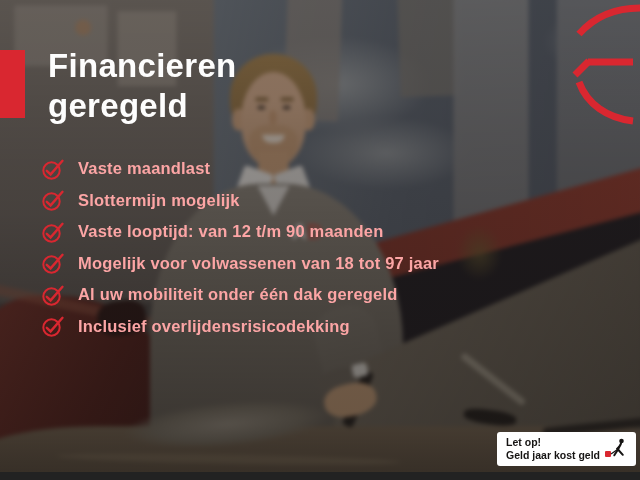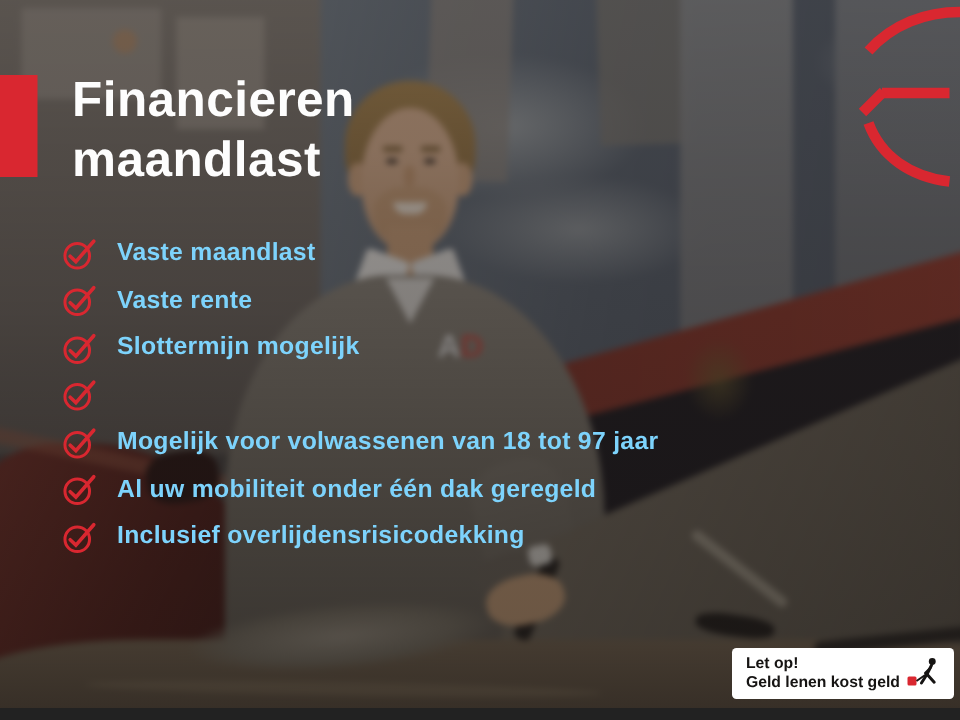--- a/index.html
+++ b/index.html
@@ -69,21 +69,21 @@
   #content{position:absolute;inset:0;}
   #redblock{left:0;top:50px;width:25px;height:68px;background:var(--accent,#d92730);}
   .title{left:48px;top:46px;margin:0;display:flex;flex-direction:column;color:#fdfdfd;
          font-size:33px;line-height:40px;font-weight:700;letter-spacing:.3px;}
   .list{left:41px;top:157px;}
   .row{display:flex;align-items:center;margin-bottom:8.5px;height:23px;}
   .chk{width:24px;height:24px;flex:0 0 24px;}
   .chk circle,.chk path{stroke:var(--accent,#d92730);fill:none;stroke-linecap:round;}
   .chk circle{stroke-width:2;}
   .chk path{stroke-width:2.4;}
-  .lbl{margin-left:13px;color:#7dd3fc;font-size:16.5px;font-weight:600;letter-spacing:.2px;white-space:nowrap;}
+  .lbl{margin-left:13px;color:#fca5a5;font-size:16.5px;font-weight:600;letter-spacing:.2px;white-space:nowrap;}
   #corner-logo{top:0;right:0;width:105px;height:130px;}
   #corner-logo path{stroke:var(--accent,#d92730);stroke-width:7;fill:none;}
   .badge{right:4px;top:432px;background:var(--badge-bg,#fff);border-radius:3px;
          display:flex;align-items:center;gap:4px;padding:4px 6px 4px 9px;}
   .badge-text{font-size:10.5px;line-height:1.25;font-weight:700;color:var(--badge-text,#161413);white-space:nowrap;}
   .badge-icon{width:26px;height:24px;flex:0 0 26px;}
 </style>
 </head>
 <body>
 
@@ -140,55 +140,49 @@
     <div id="wiper-right"></div>
   </div>
 
   <div id="overlay"></div>
 
   <div id="content">
     <div id="redblock" class="abs"></div>
 
     <h1 class="title abs">
       <span>Financieren</span>
-      <span>maandlast</span>
+      <span>geregeld</span>
     </h1>
 
     <div class="list abs">
 
         <div class="row">
           <svg class="chk" viewBox="0 0 24 24">
             <circle cx="10.5" cy="13.5" r="8.2"></circle>
             <path d="M5.8 13.8 L9.6 17.4 L21.5 3.8"></path>
           </svg>
           <span class="lbl">Vaste maandlast</span>
         </div>
 
-        <div class="row">
-          <svg class="chk" viewBox="0 0 24 24">
-            <circle cx="10.5" cy="13.5" r="8.2"></circle>
-            <path d="M5.8 13.8 L9.6 17.4 L21.5 3.8"></path>
-          </svg>
-          <span class="lbl">Vaste rente</span>
-        </div>
 
         <div class="row">
           <svg class="chk" viewBox="0 0 24 24">
             <circle cx="10.5" cy="13.5" r="8.2"></circle>
             <path d="M5.8 13.8 L9.6 17.4 L21.5 3.8"></path>
           </svg>
           <span class="lbl">Slottermijn mogelijk</span>
         </div>
 
 
         <div class="row">
           <svg class="chk" viewBox="0 0 24 24">
             <circle cx="10.5" cy="13.5" r="8.2"></circle>
             <path d="M5.8 13.8 L9.6 17.4 L21.5 3.8"></path>
           </svg>
+          <span class="lbl">Vaste looptijd: van 12 t/m 90 maanden</span>
         </div>
 
         <div class="row">
           <svg class="chk" viewBox="0 0 24 24">
             <circle cx="10.5" cy="13.5" r="8.2"></circle>
             <path d="M5.8 13.8 L9.6 17.4 L21.5 3.8"></path>
           </svg>
           <span class="lbl">Mogelijk voor volwassenen van 18 tot 97 jaar</span>
         </div>
 
@@ -212,21 +206,21 @@
     <svg id="corner-logo" class="abs" viewBox="0 0 105 130">
       <path d="M 44 34 C 60 16 82 8 105 8"></path>
       <path d="M 53 62 L 98 62"></path>
       <path d="M 54 61 L 40 75"></path>
       <path d="M 44 82 C 52 104 72 118 98 121"></path>
     </svg>
 
     <div class="badge abs">
       <div class="badge-text">
         <div>Let op!</div>
-        <div>Geld lenen kost geld</div>
+        <div>Geld jaar kost geld</div>
       </div>
       <svg class="badge-icon" viewBox="0 0 26 24">
         <rect x="1" y="14" width="6" height="6" rx="1" fill="#d92730"></rect>
         <line x1="7" y1="17" x2="13.5" y2="12.5" stroke="#161413" stroke-width="1.3"></line>
         <circle cx="17.5" cy="4" r="2.3" fill="#161413"></circle>
         <path d="M17 6.5 L14 12.5" stroke="#161413" stroke-width="2" stroke-linecap="round" fill="none"></path>
         <path d="M16.5 8 L12.8 11.8" stroke="#161413" stroke-width="1.6" stroke-linecap="round" fill="none"></path>
         <path d="M14 12.5 L10.3 18.3" stroke="#161413" stroke-width="2" stroke-linecap="round" fill="none"></path>
         <path d="M14 12.5 L18.8 17.8" stroke="#161413" stroke-width="2" stroke-linecap="round" fill="none"></path>
       </svg>

